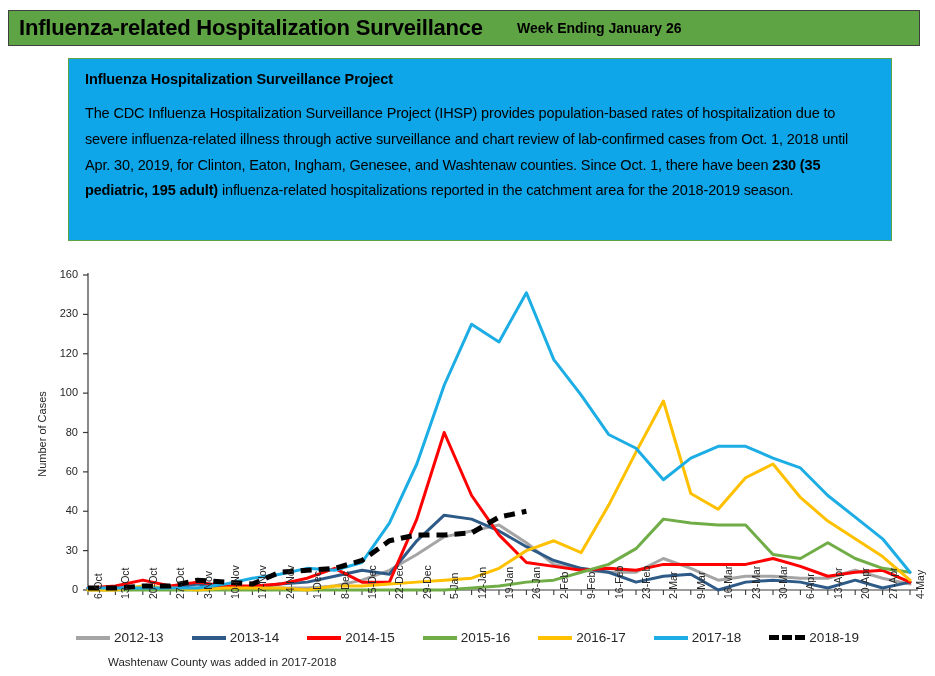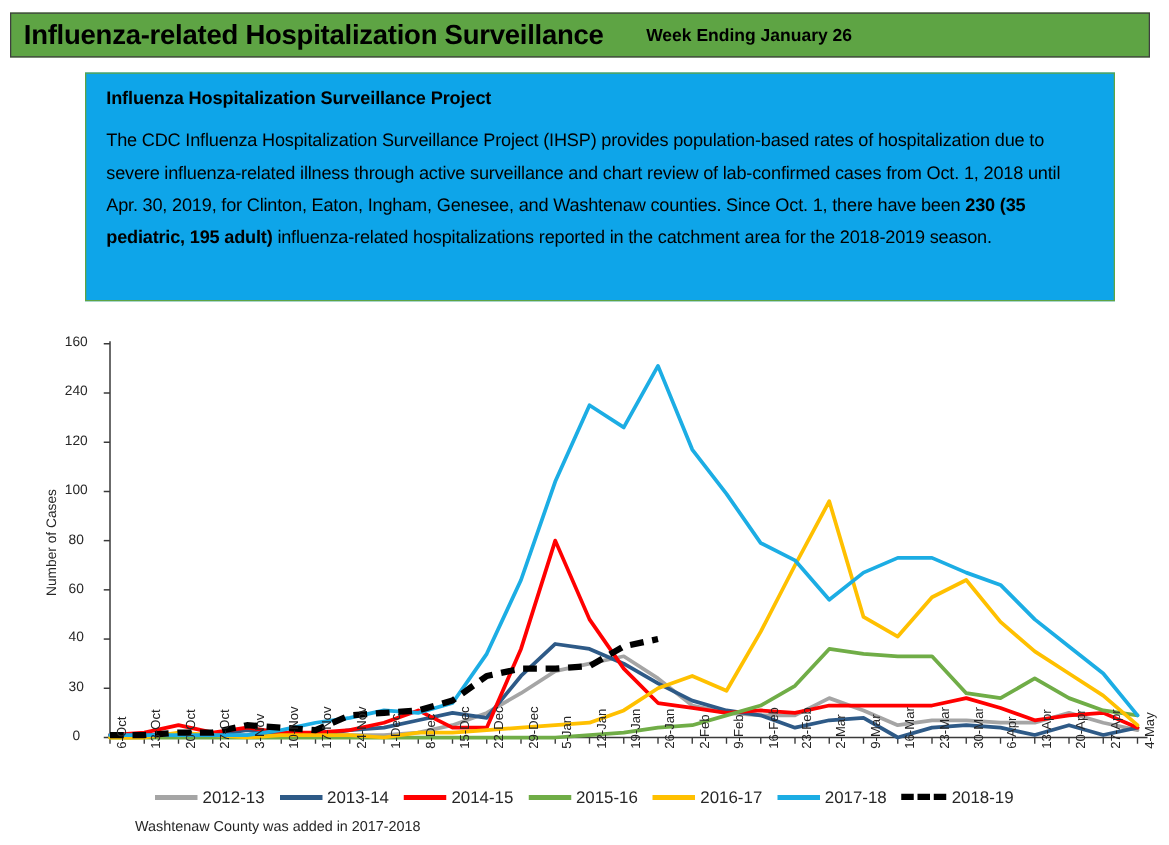--- a/index.html
+++ b/index.html
@@ -49,36 +49,36 @@
     position:absolute;left:0;top:8px;width:935px;text-align:center;
     font-size:16px;color:#262626;
   }
   .chart-title span{margin-left:-20px;}
   .y-axis-label{
     position:absolute;left:-18px;top:180px;width:120px;
     transform:rotate(-90deg);transform-origin:center center;
     font-size:11px;color:#262626;text-align:center;
   }
   .ytick{
-    position:absolute;right:0;width:34px;text-align:center;
+    position:absolute;right:0;width:34px;text-align:right;
     font-size:11px;color:#262626;transform:translateY(-7px);
   }
   .ytick-holder{position:absolute;left:44px;top:0;width:34px;height:400px;}
   .xtick-label{
     position:absolute;font-size:10.5px;color:#262626;
     transform:rotate(-90deg);transform-origin:left top;
     white-space:nowrap;
   }
   svg.plot{position:absolute;left:0;top:0;}
 
   
   .legend{
     position:absolute;left:0;top:382px;width:935px;
     display:flex;justify-content:center;align-items:center;
-    gap:0px;
+    gap:16px;
   }
   .legend-item{display:flex;align-items:center;margin:0 6px;}
   .legend-swatch{width:34px;height:4px;margin-right:4px;display:block;}
   .legend-swatch.dashed{
     height:0;border-top:5px dashed #000;width:36px;
     background:none;
   }
   .legend-label{font-size:13.5px;color:#262626;}
   .footnote{
     position:absolute;left:108px;top:408px;font-size:11.5px;color:#262626;
@@ -102,21 +102,21 @@
   <div class="chart-wrap">
     <div class="y-axis-label">Number of Cases</div>
     <div class="ytick-holder">
         <div class="ytick" style="top: 342px;">0</div>
         <div class="ytick" style="top: 302.625px;">30</div>
         <div class="ytick" style="top: 263.25px;">40</div>
         <div class="ytick" style="top: 223.875px;">60</div>
         <div class="ytick" style="top: 184.5px;">80</div>
         <div class="ytick" style="top: 145.125px;">100</div>
         <div class="ytick" style="top: 105.75px;">120</div>
-        <div class="ytick" style="top: 66.375px;">240</div>
+        <div class="ytick" style="top: 66.375px;">230</div>
         <div class="ytick" style="top: 27px;">160</div>
       </div>
     <svg class="plot" width="935" height="400">
       <g id="axes">
           <line x1="88" y1="25" x2="88" y2="342" stroke="#3a3a3a" stroke-width="1.2"></line>
           <line x1="88" y1="342" x2="918" y2="342" stroke="#3a3a3a" stroke-width="1.2"></line>
           <line x1="83" y1="342" x2="88" y2="342" stroke="#3a3a3a" stroke-width="1.2"></line>
           <line x1="83" y1="302.625" x2="88" y2="302.625" stroke="#3a3a3a" stroke-width="1.2"></line>
           <line x1="83" y1="263.25" x2="88" y2="263.25" stroke="#3a3a3a" stroke-width="1.2"></line>
           <line x1="83" y1="223.875" x2="88" y2="223.875" stroke="#3a3a3a" stroke-width="1.2"></line>

